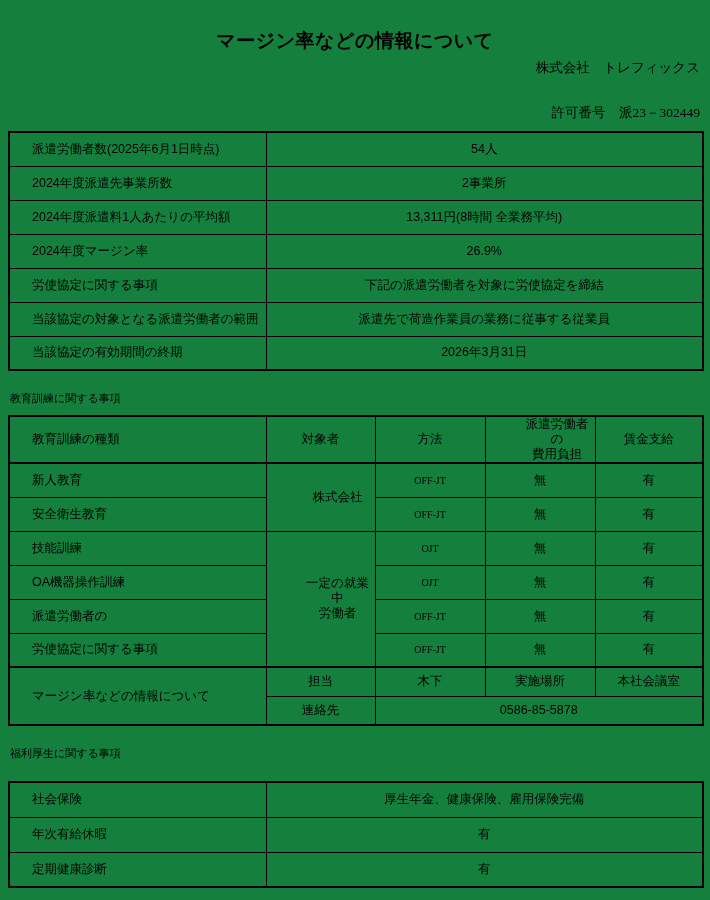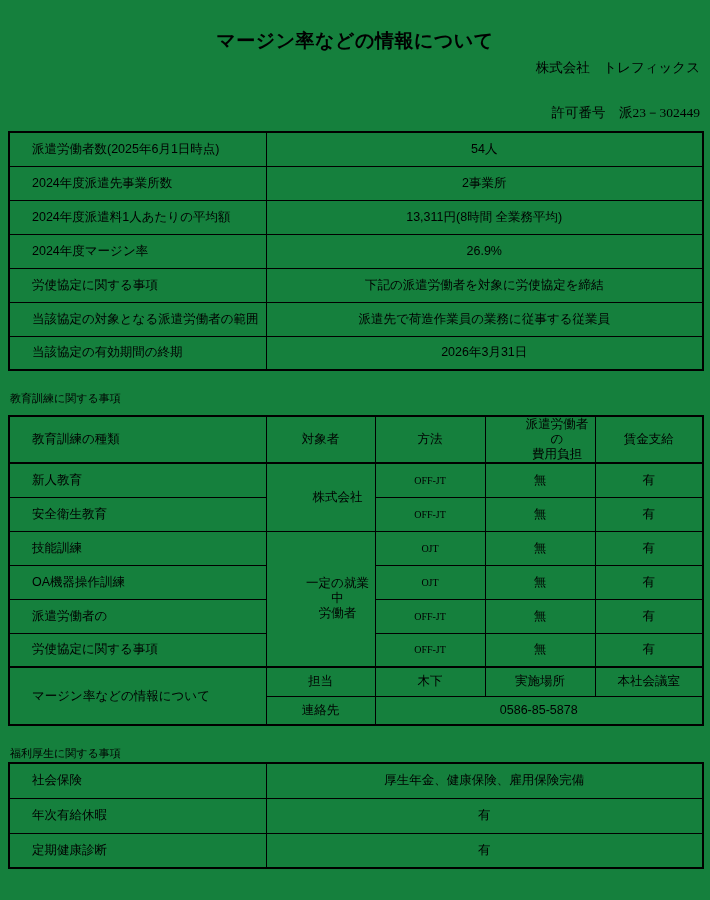--- a/index.html
+++ b/index.html
@@ -55,21 +55,21 @@
   .preline { white-space: pre-line; line-height: 15px; padding-left: 34px; }
   .serif { font-family: "Liberation Serif", "DejaVu Serif", serif; font-size: 10px; }
   .sec-heading {
     margin: 19px 0 0 10px;
     font-size: 11px;
     line-height: 17px;
   }
   .training { margin-top: 8px; }
   .training .rh td { border-bottom: 2px solid #000000; }
   .thick-top td { border-top: 2px solid #000000; }
-  .welfare { margin-top: 0; border-radius: 22px; }
+  .welfare { margin-top: 19px; border-radius: 22px; }
 </style>
 </head>
 <body>
 
 <div class="page">
 
   <h1 class="title">マージン率などの情報について</h1>
   <div class="right-line company">株式会社　トレフィックス</div>
   <div class="right-line permit">許可番号　派23－302449</div>
 

